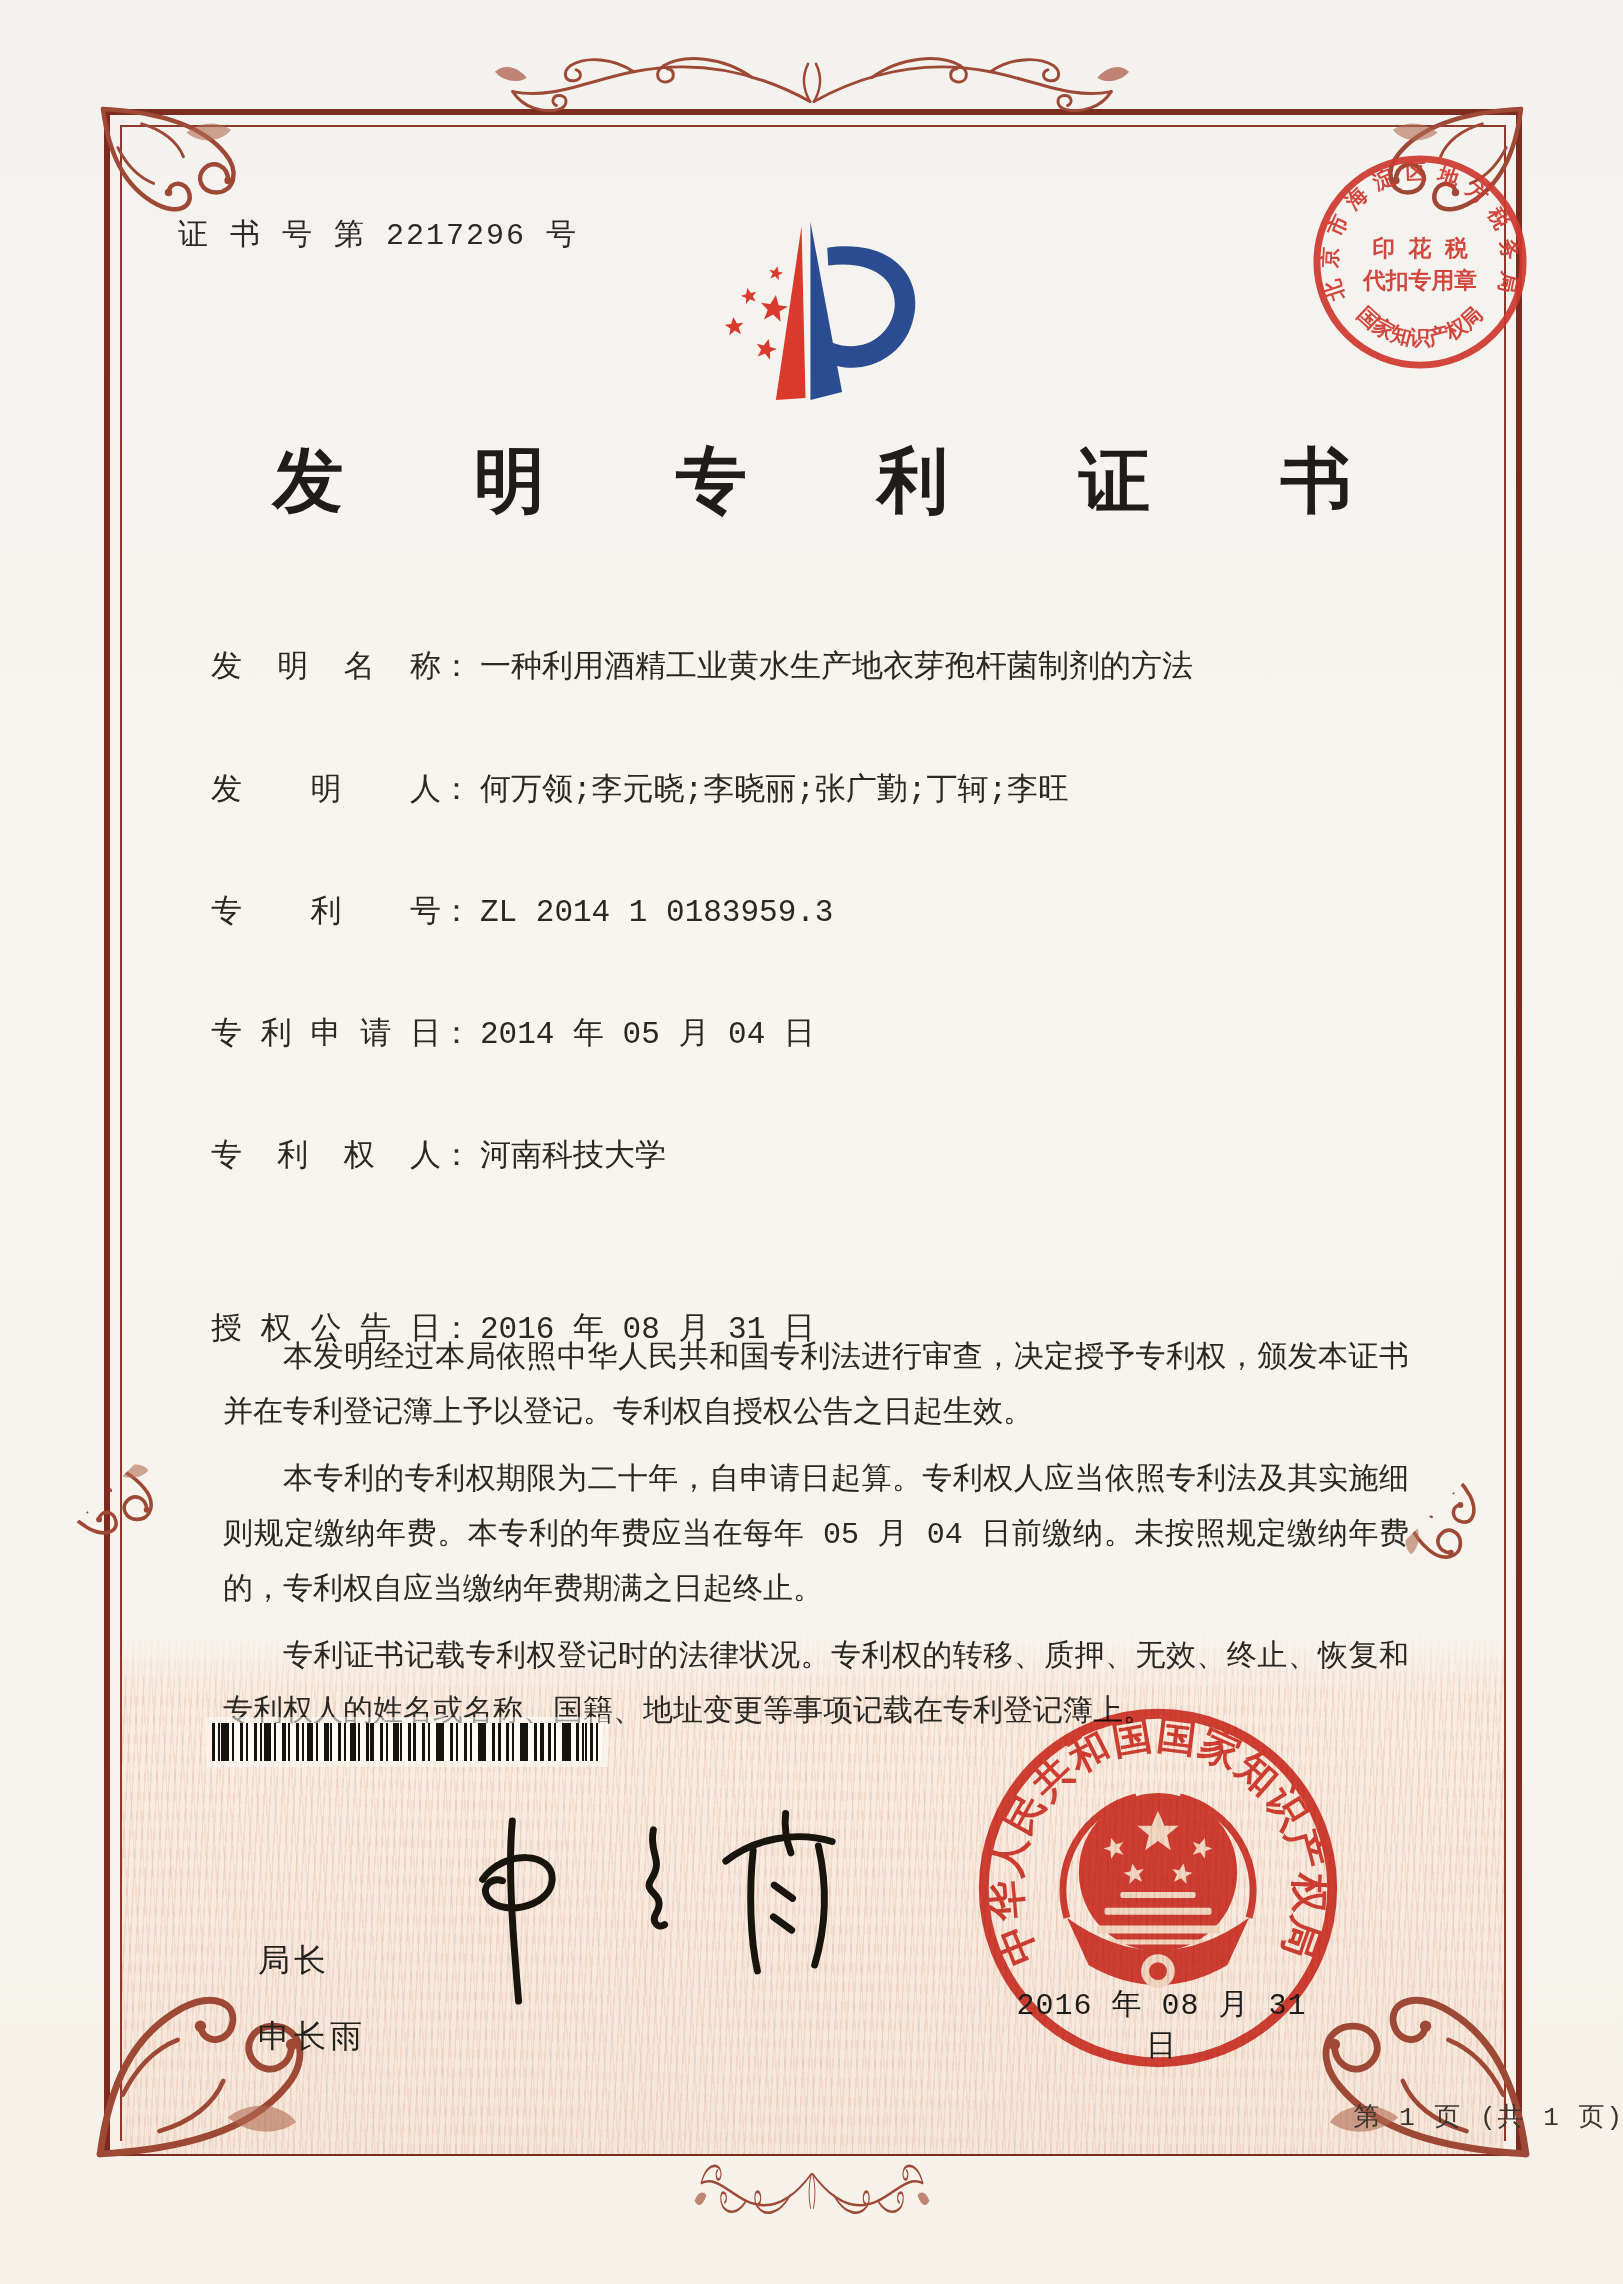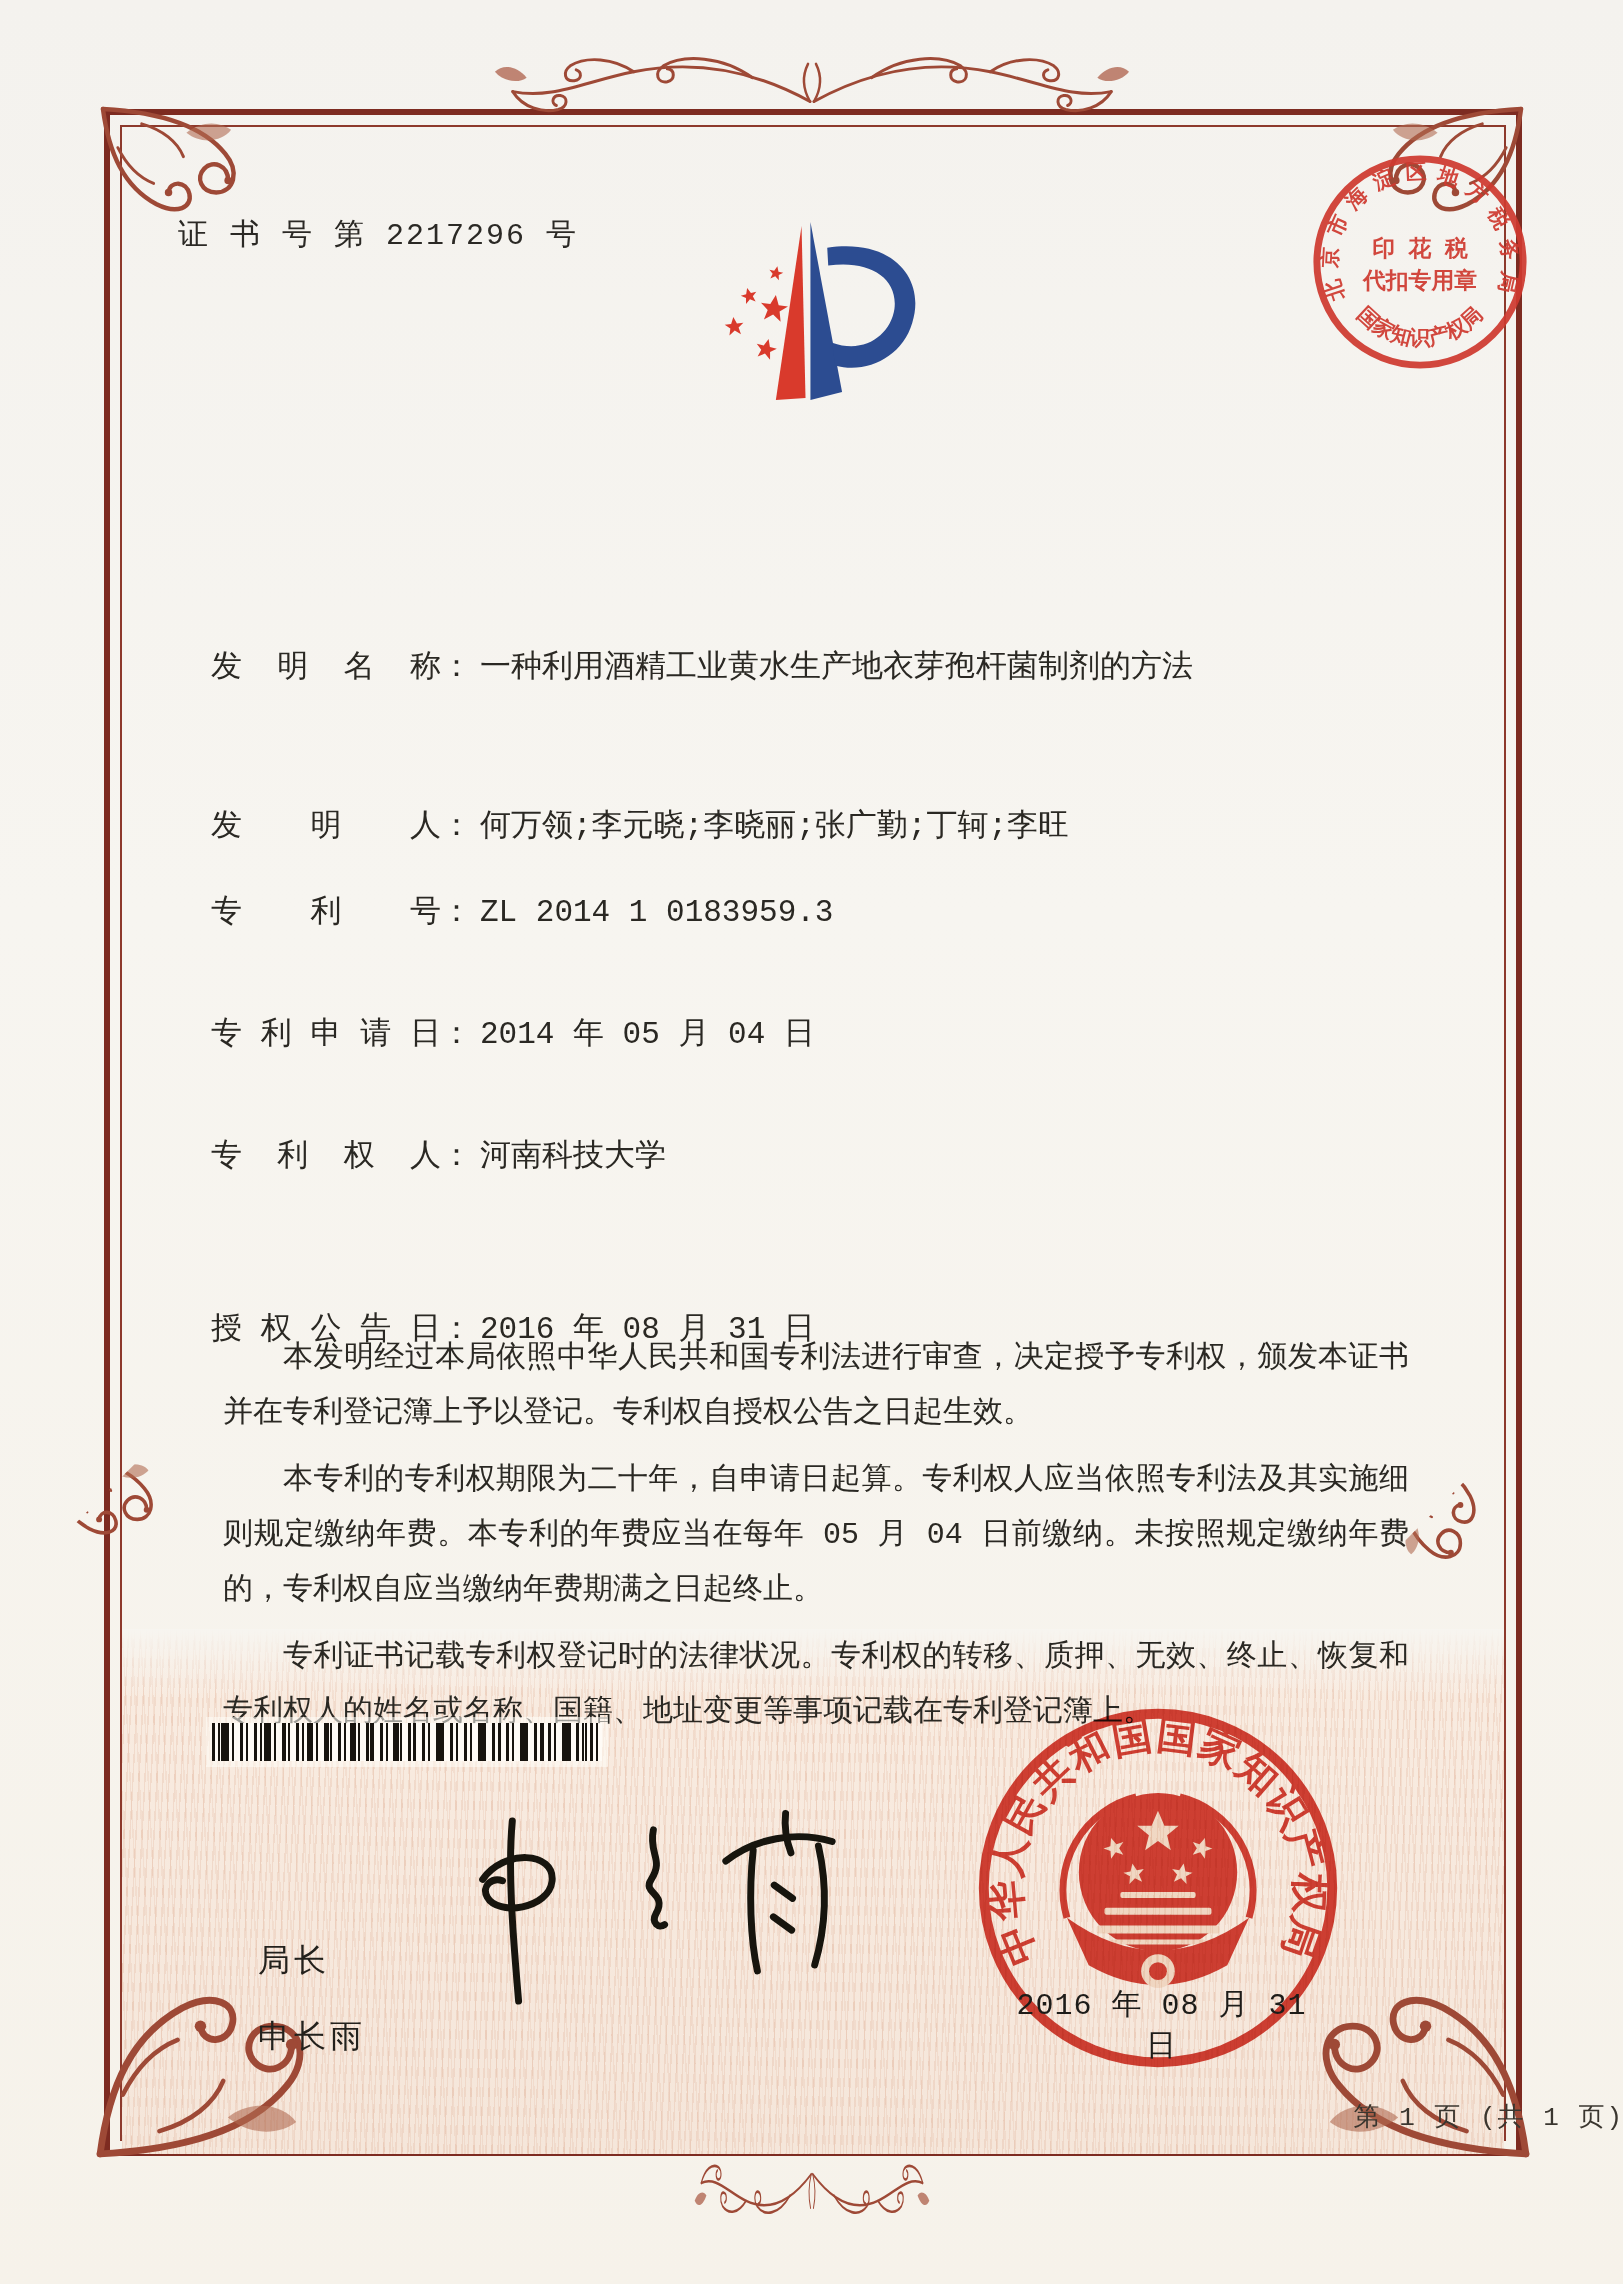--- a/index.html
+++ b/index.html
@@ -45,21 +45,21 @@
     text-align:center;font-size:71px;font-weight:bold;
     letter-spacing:0.62em;text-indent:0.62em;color:#1f1d1a;
   }
   
   .field{position:absolute;left:211px;font-size:31px;white-space:nowrap;color:#2a2823;}
   .field .lbl{
     display:inline-block;width:230px;
     text-align:justify;text-align-last:justify;vertical-align:bottom;
   }
   .field .sep{display:inline-block;margin-right:8px;}
-  .f0{top:645px}.f1{top:804px}.f2{top:890px}.f3{top:1012px}.f4{top:1134px}.f5{top:1307px}
+  .f0{top:645px}.f1{top:768px}.f2{top:890px}.f3{top:1012px}.f4{top:1134px}.f5{top:1307px}
   
   .body-text{
     position:absolute;left:211px;top:1319px;width:1210px;
     font-size:30px;line-height:55px;text-align:justify;color:#2a2823;
   }
   .body-text p{margin:12px;text-indent:2em;}
   
   .barcode{
     position:absolute;left:212px;top:1723px;width:390px;height:38px;
     background-color:rgba(255,253,248,.9);
@@ -180,20 +180,21 @@
     <text font-size="21" fill="#cf3a30" font-weight="bold">
       <textPath href="#taxTop" startOffset="0" textLength="330" lengthAdjust="spacing">北京市海淀区地方税务局</textPath>
     </text>
     <text x="0" y="-6" text-anchor="middle" font-size="23" fill="#cf3a30" font-weight="bold">印 花 税</text>
     <text x="0" y="26" text-anchor="middle" font-size="23" fill="#cf3a30" font-weight="bold">代扣专用章</text>
     <text font-size="21" fill="#cf3a30" font-weight="bold">
       <textPath href="#taxBottom" startOffset="0" textLength="145" lengthAdjust="spacing">国家知识产权局</textPath>
     </text>
   </svg>
 
+  <div class="title">发 明 专 利 证 书</div>
 
   <div class="field f0">
     <span class="lbl">发 明 名 称</span><span class="sep">：</span><span>一种利用酒精工业黄水生产地衣芽孢杆菌制剂的方法</span>
   </div>
   <div class="field f1">
     <span class="lbl">发 明 人</span><span class="sep">：</span><span>何万领;李元晓;李晓丽;张广勤;丁轲;李旺</span>
   </div>
   <div class="field f2">
     <span class="lbl">专 利 号</span><span class="sep">：</span><span>ZL 2014 1 0183959.3</span>
   </div>

